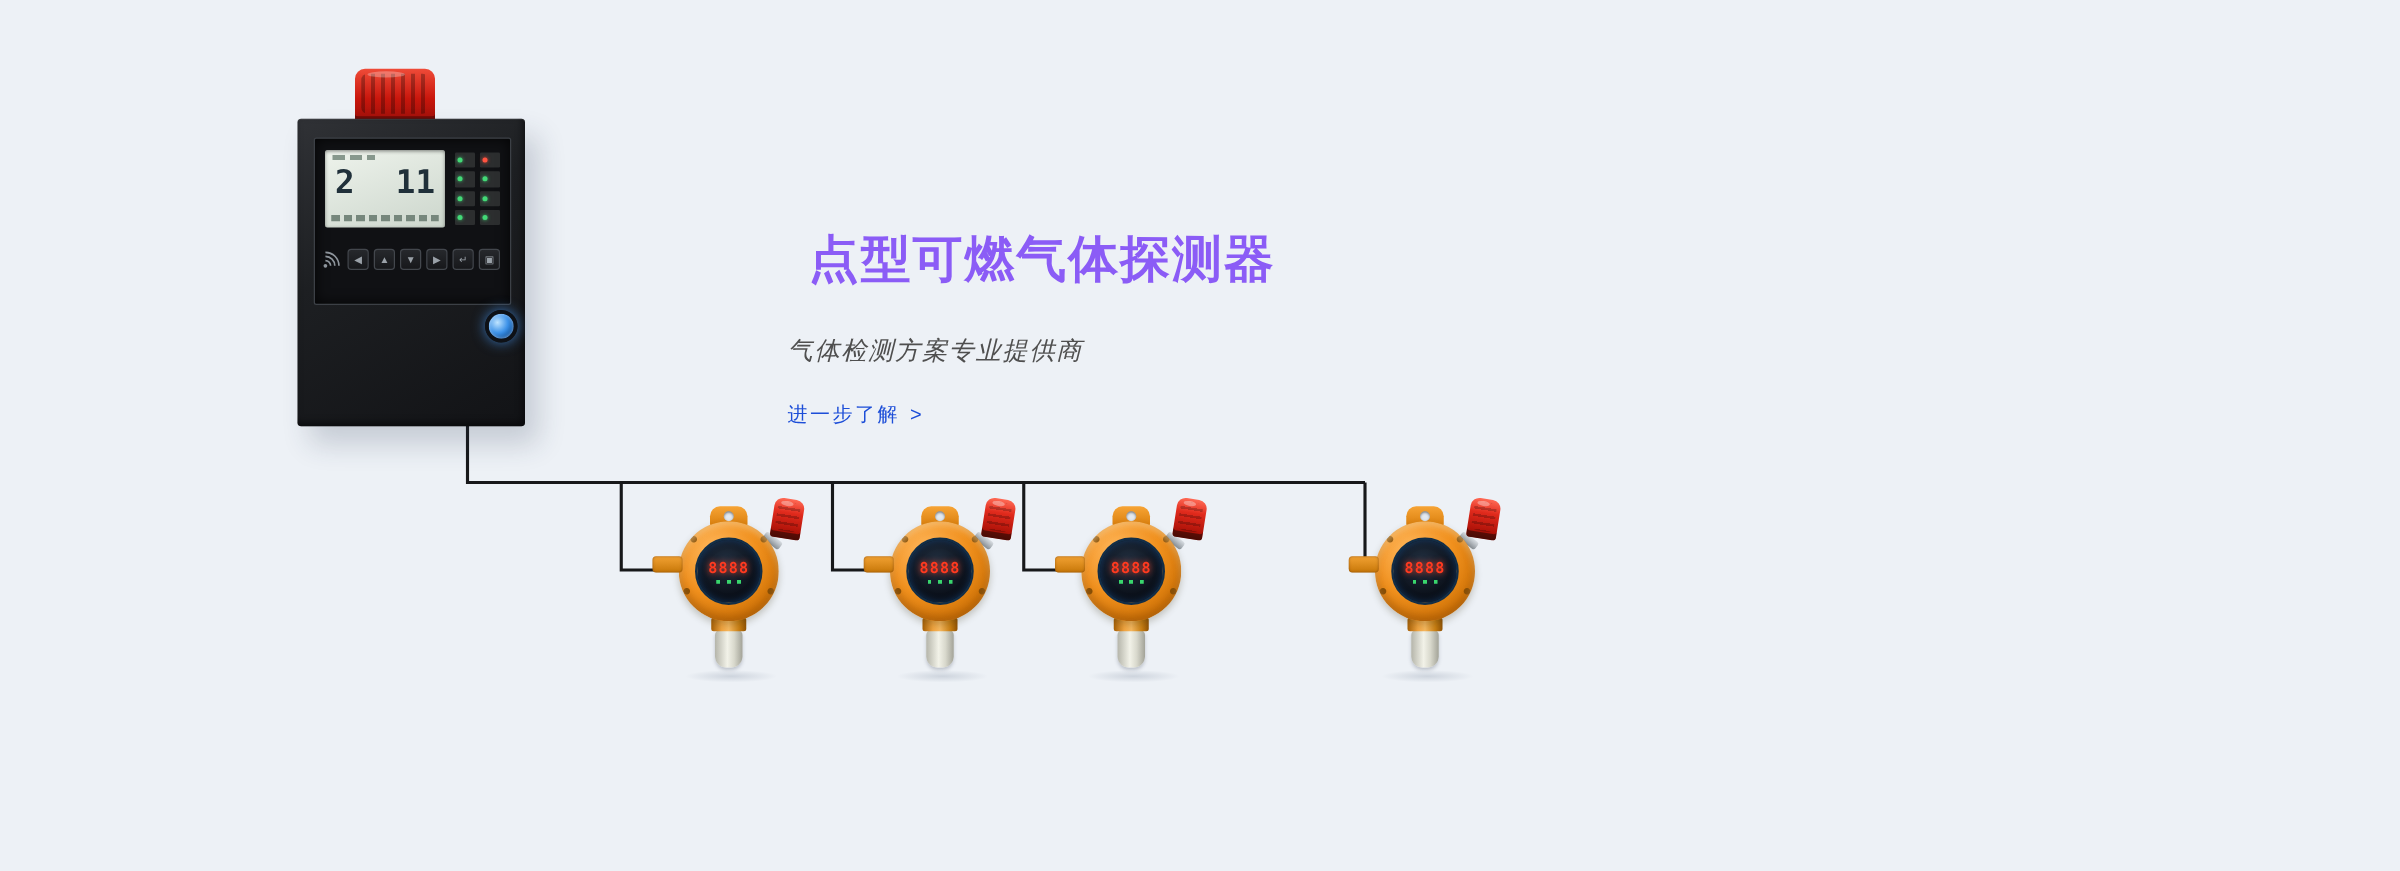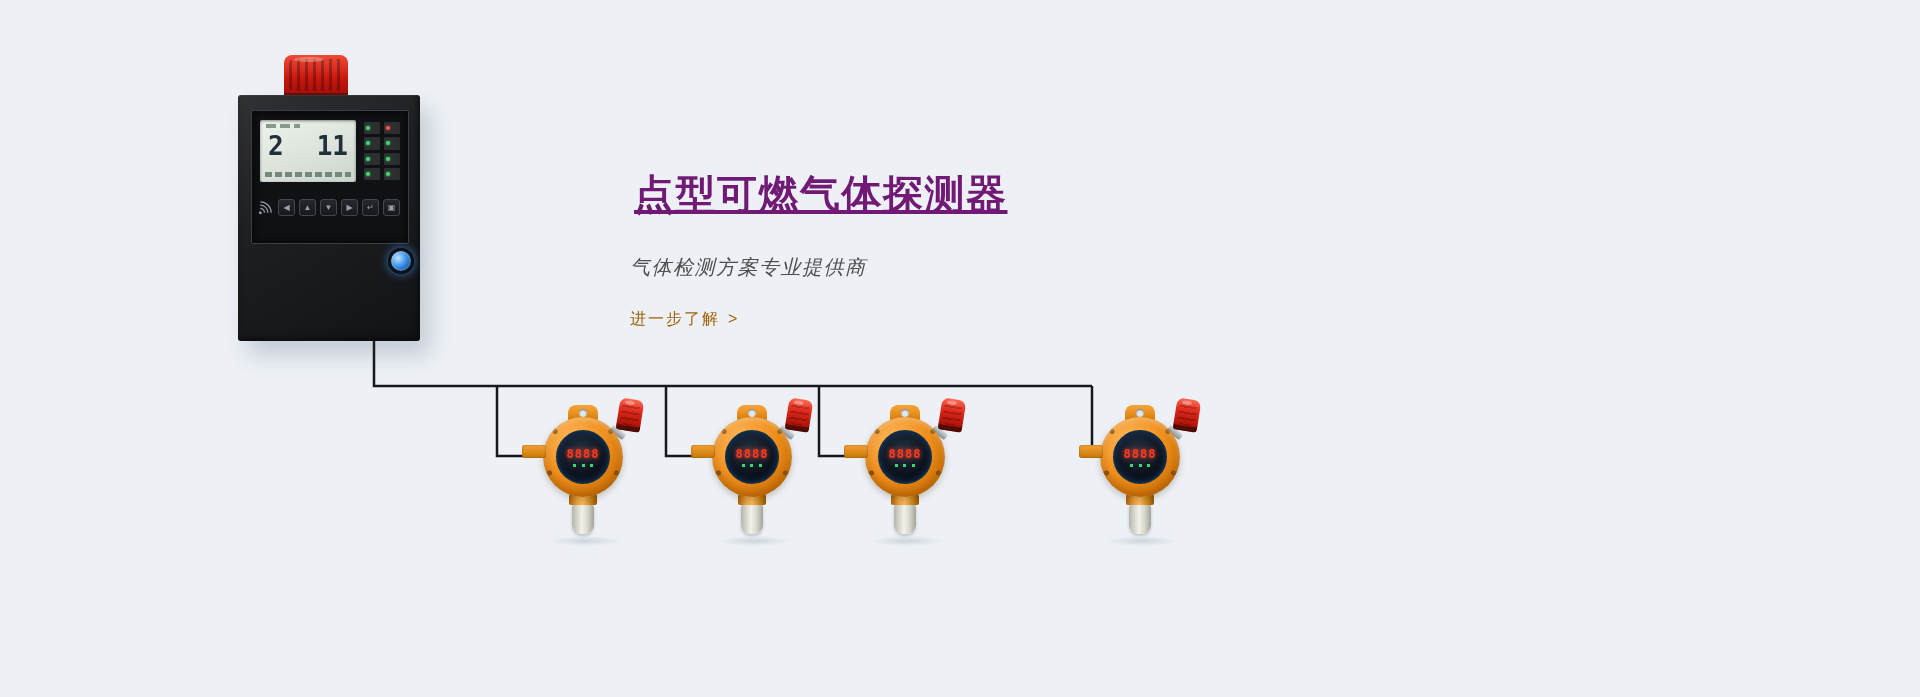--- a/index.html
+++ b/index.html
@@ -89,23 +89,23 @@
   .det-gland{position:absolute;left:4px;top:40px;width:24px;height:13px;border-radius:3px;z-index:4;
     background:linear-gradient(180deg,#f2a233,#c77708);box-shadow:inset 0 0 2px rgba(90,40,0,.6);}
   .det-nut{position:absolute;left:51px;top:89px;width:28px;height:11px;border-radius:2px;z-index:2;
     background:linear-gradient(90deg,#a65f05,#f0a440 30%,#f7b85e 50%,#c87e12 80%,#8f5204);}
   .det-sensor{position:absolute;left:54px;top:99px;width:22px;height:30px;z-index:1;
     border-radius:4px 4px 9px 9px;box-shadow:0 2px 3px rgba(50,60,80,.25);
     background:linear-gradient(90deg,#b5b5aa,#f2f2e8 45%,#d8d8cc 70%,#a3a398);}
 
   
   .copy{position:absolute;left:630px;top:163px;}
-  .title{margin:4px;font-size:40px;font-weight:700;color:#701a75;letter-spacing:1.5px;text-decoration:underline;}
+  .title{margin:17px;font-size:40px;font-weight:700;color:#8b5cf6;letter-spacing:1.5px;}
   .subtitle{margin:32px 0 0;font-size:20px;color:#4f4f4f;letter-spacing:1.5px;font-style:italic;}
-  .more{display:inline-block;margin-top:28px;font-size:16px;color:#a16207;
+  .more{display:inline-block;margin-top:28px;font-size:16px;color:#1d4ed8;
     letter-spacing:2px;text-decoration:none;cursor:pointer;}
   .more .arrow{margin-left:8px;}
 </style>
 </head>
 <body>
 
 <div class="stage">
 
   <svg class="wires" viewBox="0 0 1920 697" xmlns="http://www.w3.org/2000/svg">
     <g fill="none" stroke="#17181a" stroke-width="2.5">

